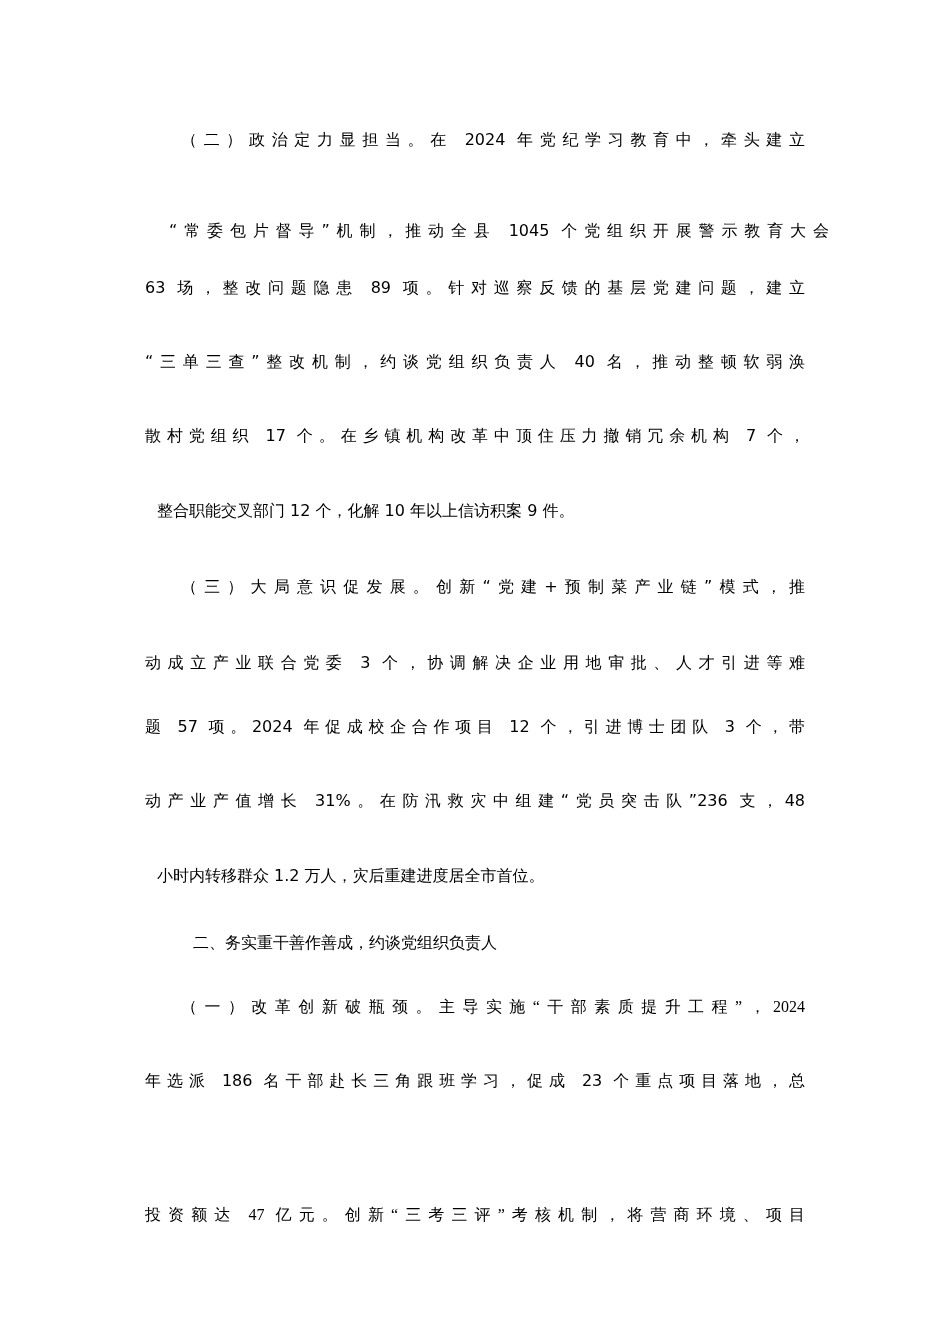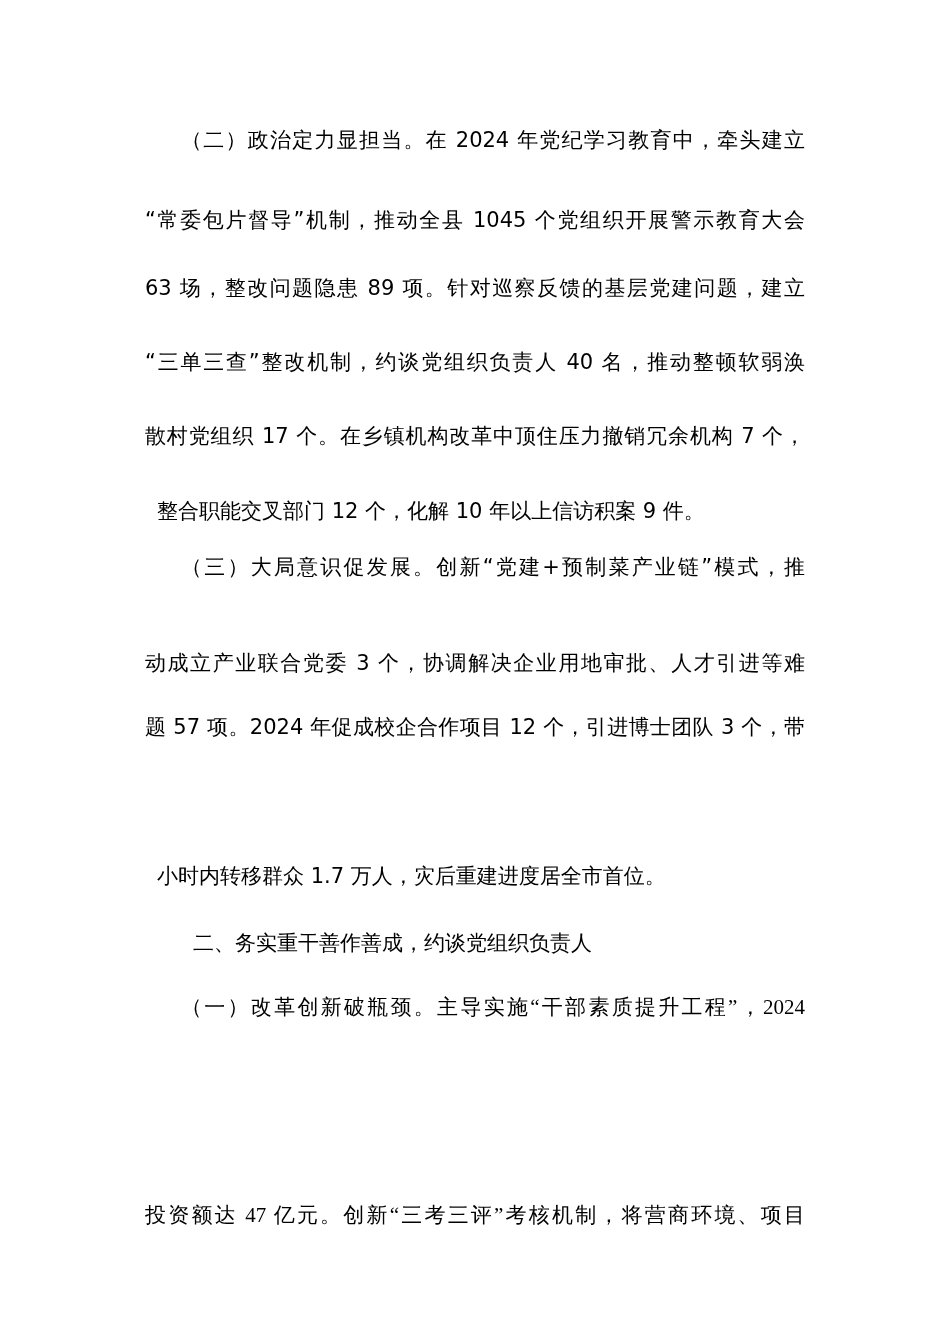--- a/index.html
+++ b/index.html
@@ -21,42 +21,44 @@
       top: 0;
       width: 950px;
       height: 1344px;
       background: #ffffff;
     }
     .line {
       position: absolute;
       left: 145px;
       width: 660px;
       height: 30px;
-      font-size: 21px;
+      font-size: 16px;
       line-height: 30px;
       white-space: nowrap;
       text-align: justify;
       text-align-last: justify;
       letter-spacing: 0px;
     }
     .line.last {
       text-align-last: left;
       margin-left: 12px;
     }
   </style>
 </head>
 <body>
 
 <div class="page">
   <div class="line" style="top:125px;left:181px;width:624px;">（二）政治定力显担当。在 2024 年党纪学习教育中，牵头建立</div>
-  <div class="line" style="top:205px;">“常委包片督导”机制，推动全县 1045 个党组织开展警示教育大会</div>
+  <div class="line" style="top:216px;margin-left:24px;">“常委包片督导”机制，推动全县 1045 个党组织开展警示教育大会</div>
   <div class="line" style="top:273px;">63 场，整改问题隐患 89 项。针对巡察反馈的基层党建问题，建立</div>
   <div class="line" style="top:347px;">“三单三查”整改机制，约谈党组织负责人 40 名，推动整顿软弱涣</div>
   <div class="line" style="top:421px;">散村党组织 17 个。在乡镇机构改革中顶住压力撤销冗余机构 7 个，</div>
   <div class="line last" style="top:496px;">整合职能交叉部门 12 个，化解 10 年以上信访积案 9 件。</div>
-  <div class="line" style="top:552px;left:181px;width:624px;">（三）大局意识促发展。创新“党建+预制菜产业链”模式，推</div>
+  <div class="line" style="top:572px;left:181px;width:624px;">（三）大局意识促发展。创新“党建+预制菜产业链”模式，推</div>
   <div class="line" style="top:648px;">动成立产业联合党委 3 个，协调解决企业用地审批、人才引进等难</div>
   <div class="line" style="top:712px;">题 57 项。2024 年促成校企合作项目 12 个，引进博士团队 3 个，带</div>
-  <div class="line last" style="top:861px;">小时内转移群众 1.7 万人，灾后重建进度居全市首位。</div>
+  <div class="line" style="top:786px;">动产业产值增长 31%。在防汛救灾中组建“党员突击队”236 支，48</div>
+  <div class="line last" style="top:861px;">小时内转移群众 1.2 万人，灾后重建进度居全市首位。</div>
   <div class="line last" style="top:928px;left:181px;width:624px;">二、务实重干善作善成，约谈党组织负责人</div>
   <div class="line" style="top:992px;left:181px;width:624px;font-family:Liberation Serif, serif;">（一）改革创新破瓶颈。主导实施“干部素质提升工程”，2024</div>
+  <div class="line" style="top:1066px;">年选派 186 名干部赴长三角跟班学习，促成 23 个重点项目落地，总</div>
   <div class="line" style="top:1200px;font-family:Liberation Serif, serif;">投资额达 47 亿元。创新“三考三评”考核机制，将营商环境、项目</div>
 </div>
 
 </body></html>

